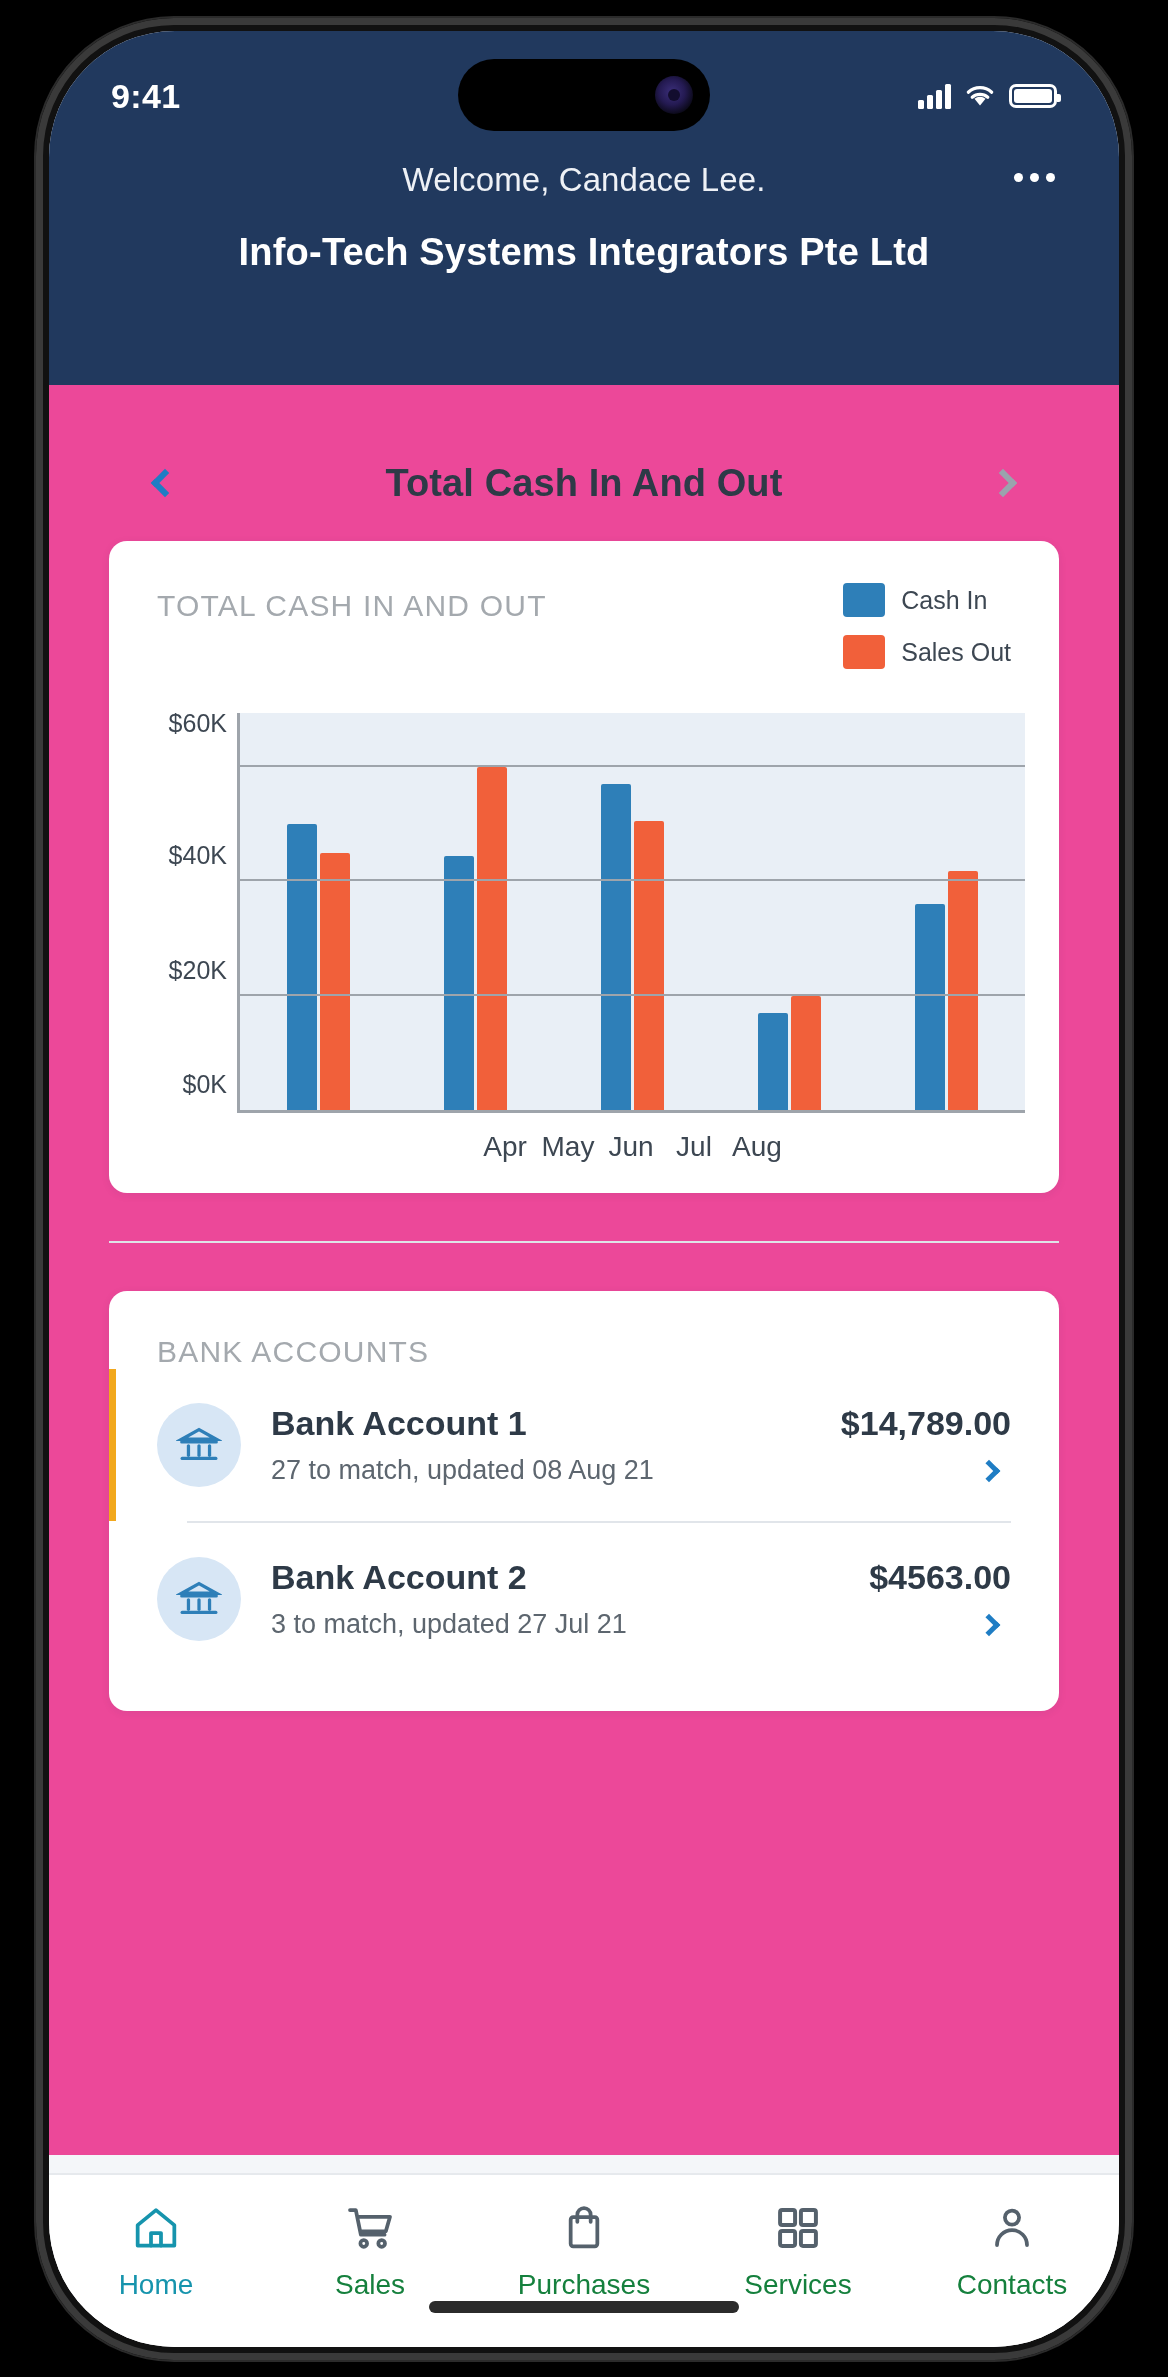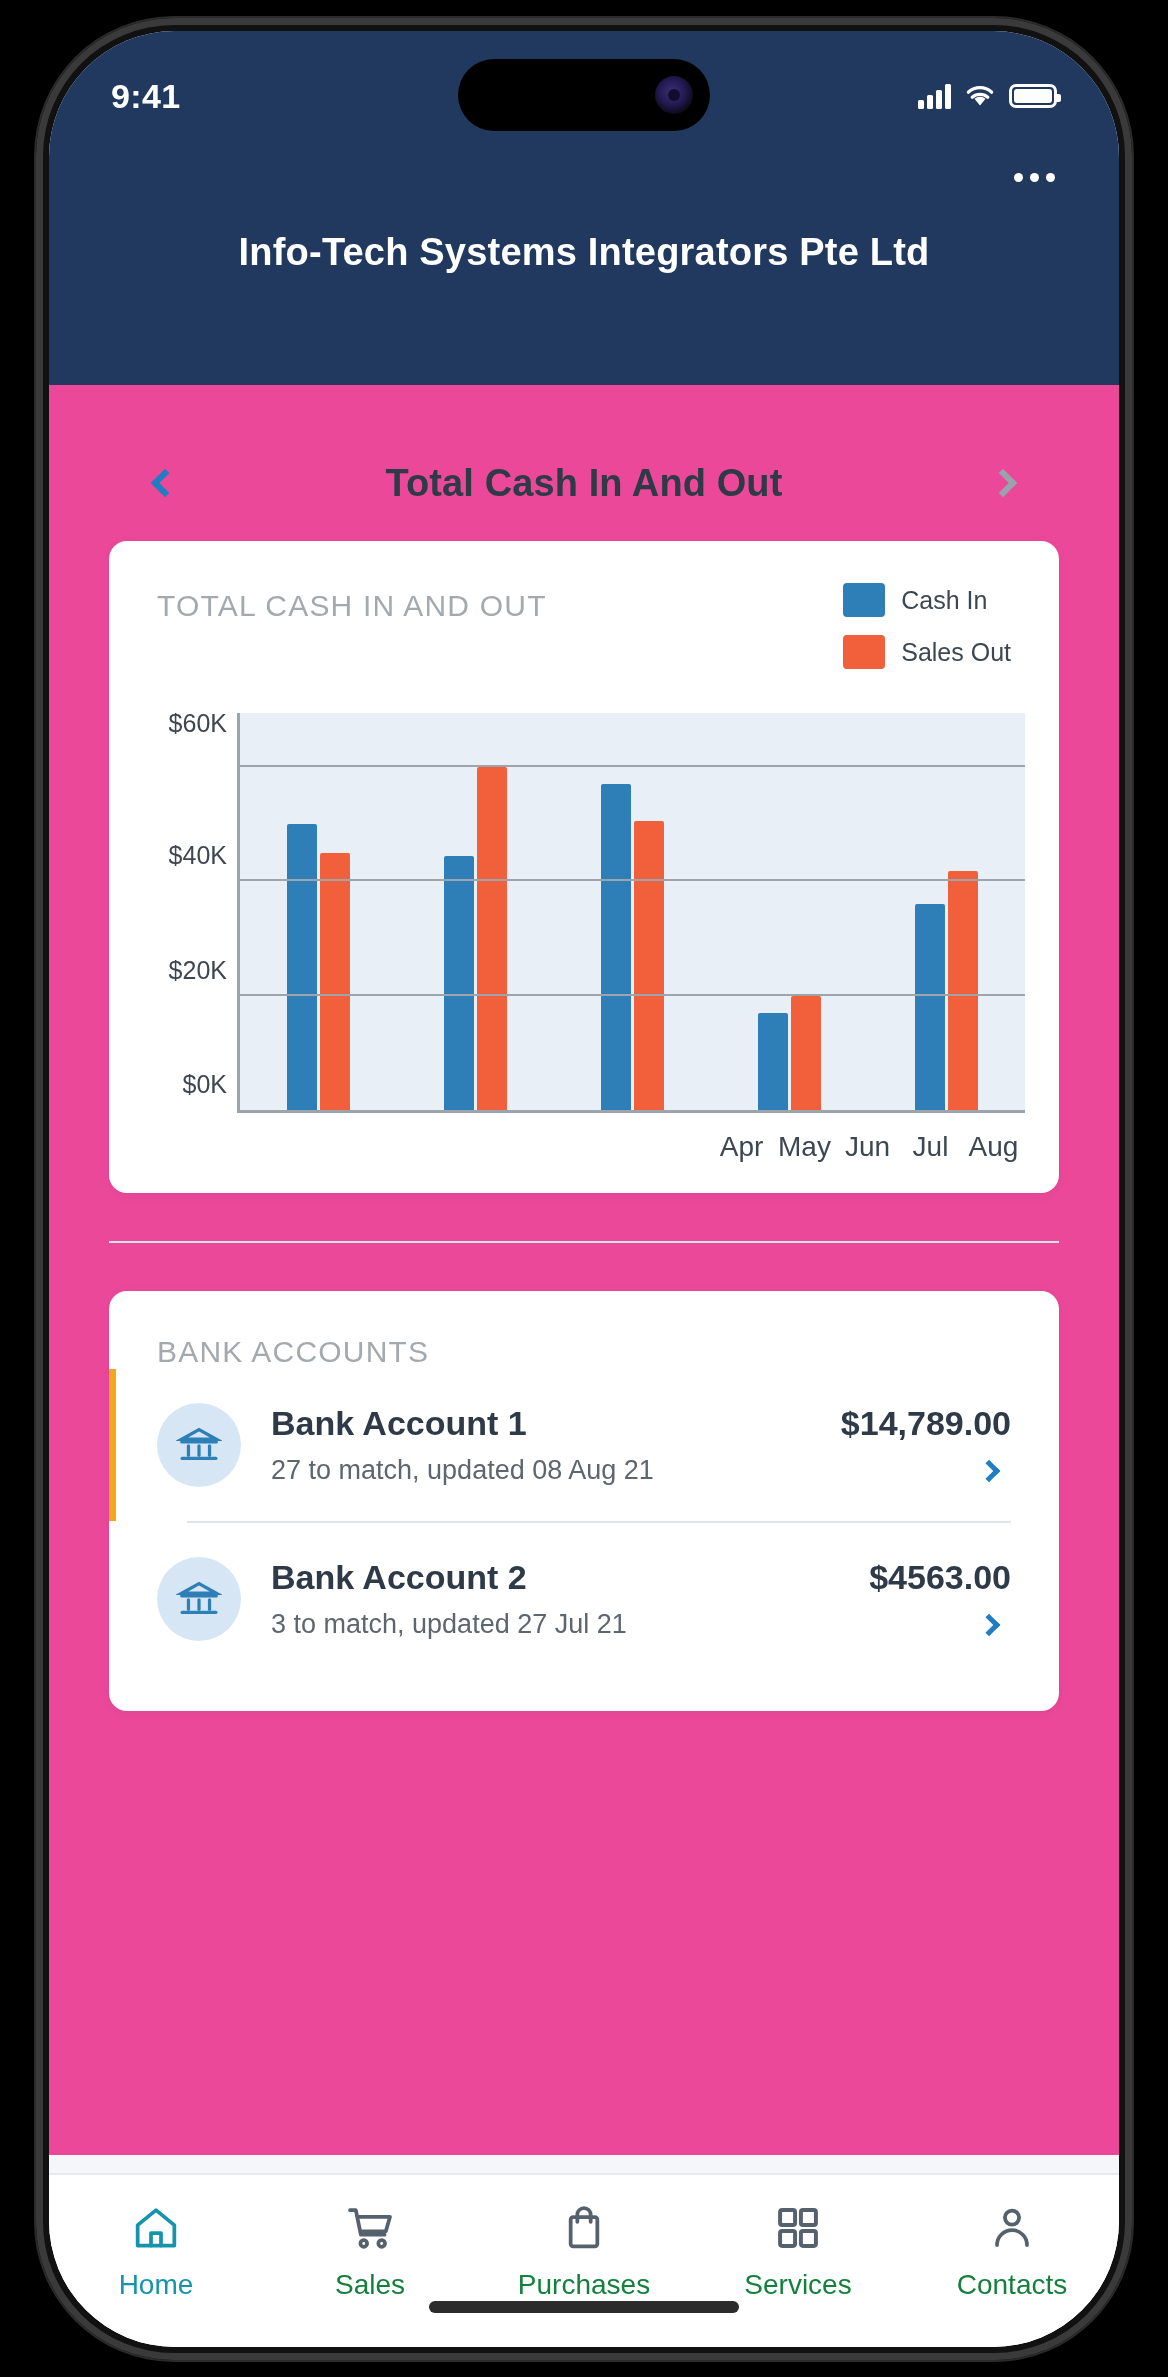--- a/index.html
+++ b/index.html
@@ -199,21 +199,21 @@
     background: #9ea4ab;
   }
   #bars {
     position: absolute; left: 0; right: 0; bottom: 0; top: 0;
     display: flex; align-items: flex-end;
     justify-content: space-around;
   }
   .bar-group { display: flex; align-items: flex-end; gap: 3px; height: 100%; }
   .bar { width: 30px; border-radius: 2px 2px 0 0; }
   #x-axis {
-    display: flex; justify-content: flex-end;
+    display: flex; justify-content: center;
     margin-left: 128px; margin-right: 34px;
     padding-top: 18px;
   }
   .x-tick { font-size: 28px; color: #3d4752; width: 63px; text-align: center; }
 
   
   #section-divider {
     height: 2px; background: #dfe3e8;
     margin: 48px 60px 0 60px;
   }
@@ -313,20 +313,21 @@
               <path d="M8.2 13.2 a12 12 0 0 1 15.6 0" stroke="#fff" stroke-width="3.2" fill="none" stroke-linecap="round"></path>
             </svg>
           </span>
           <span class="battery">
               <i></i>
             </span>
         </div>
       </div>
 
       <div id="welcome-row">
+        <div id="welcome-text">Welcome, Candace Lee.</div>
         <div id="more-menu-button">
           <span></span>
           <span></span>
           <span></span>
         </div>
       </div>
 
       <div id="company-name">Info-Tech Systems Integrators Pte Ltd</div>
     </div>
 

